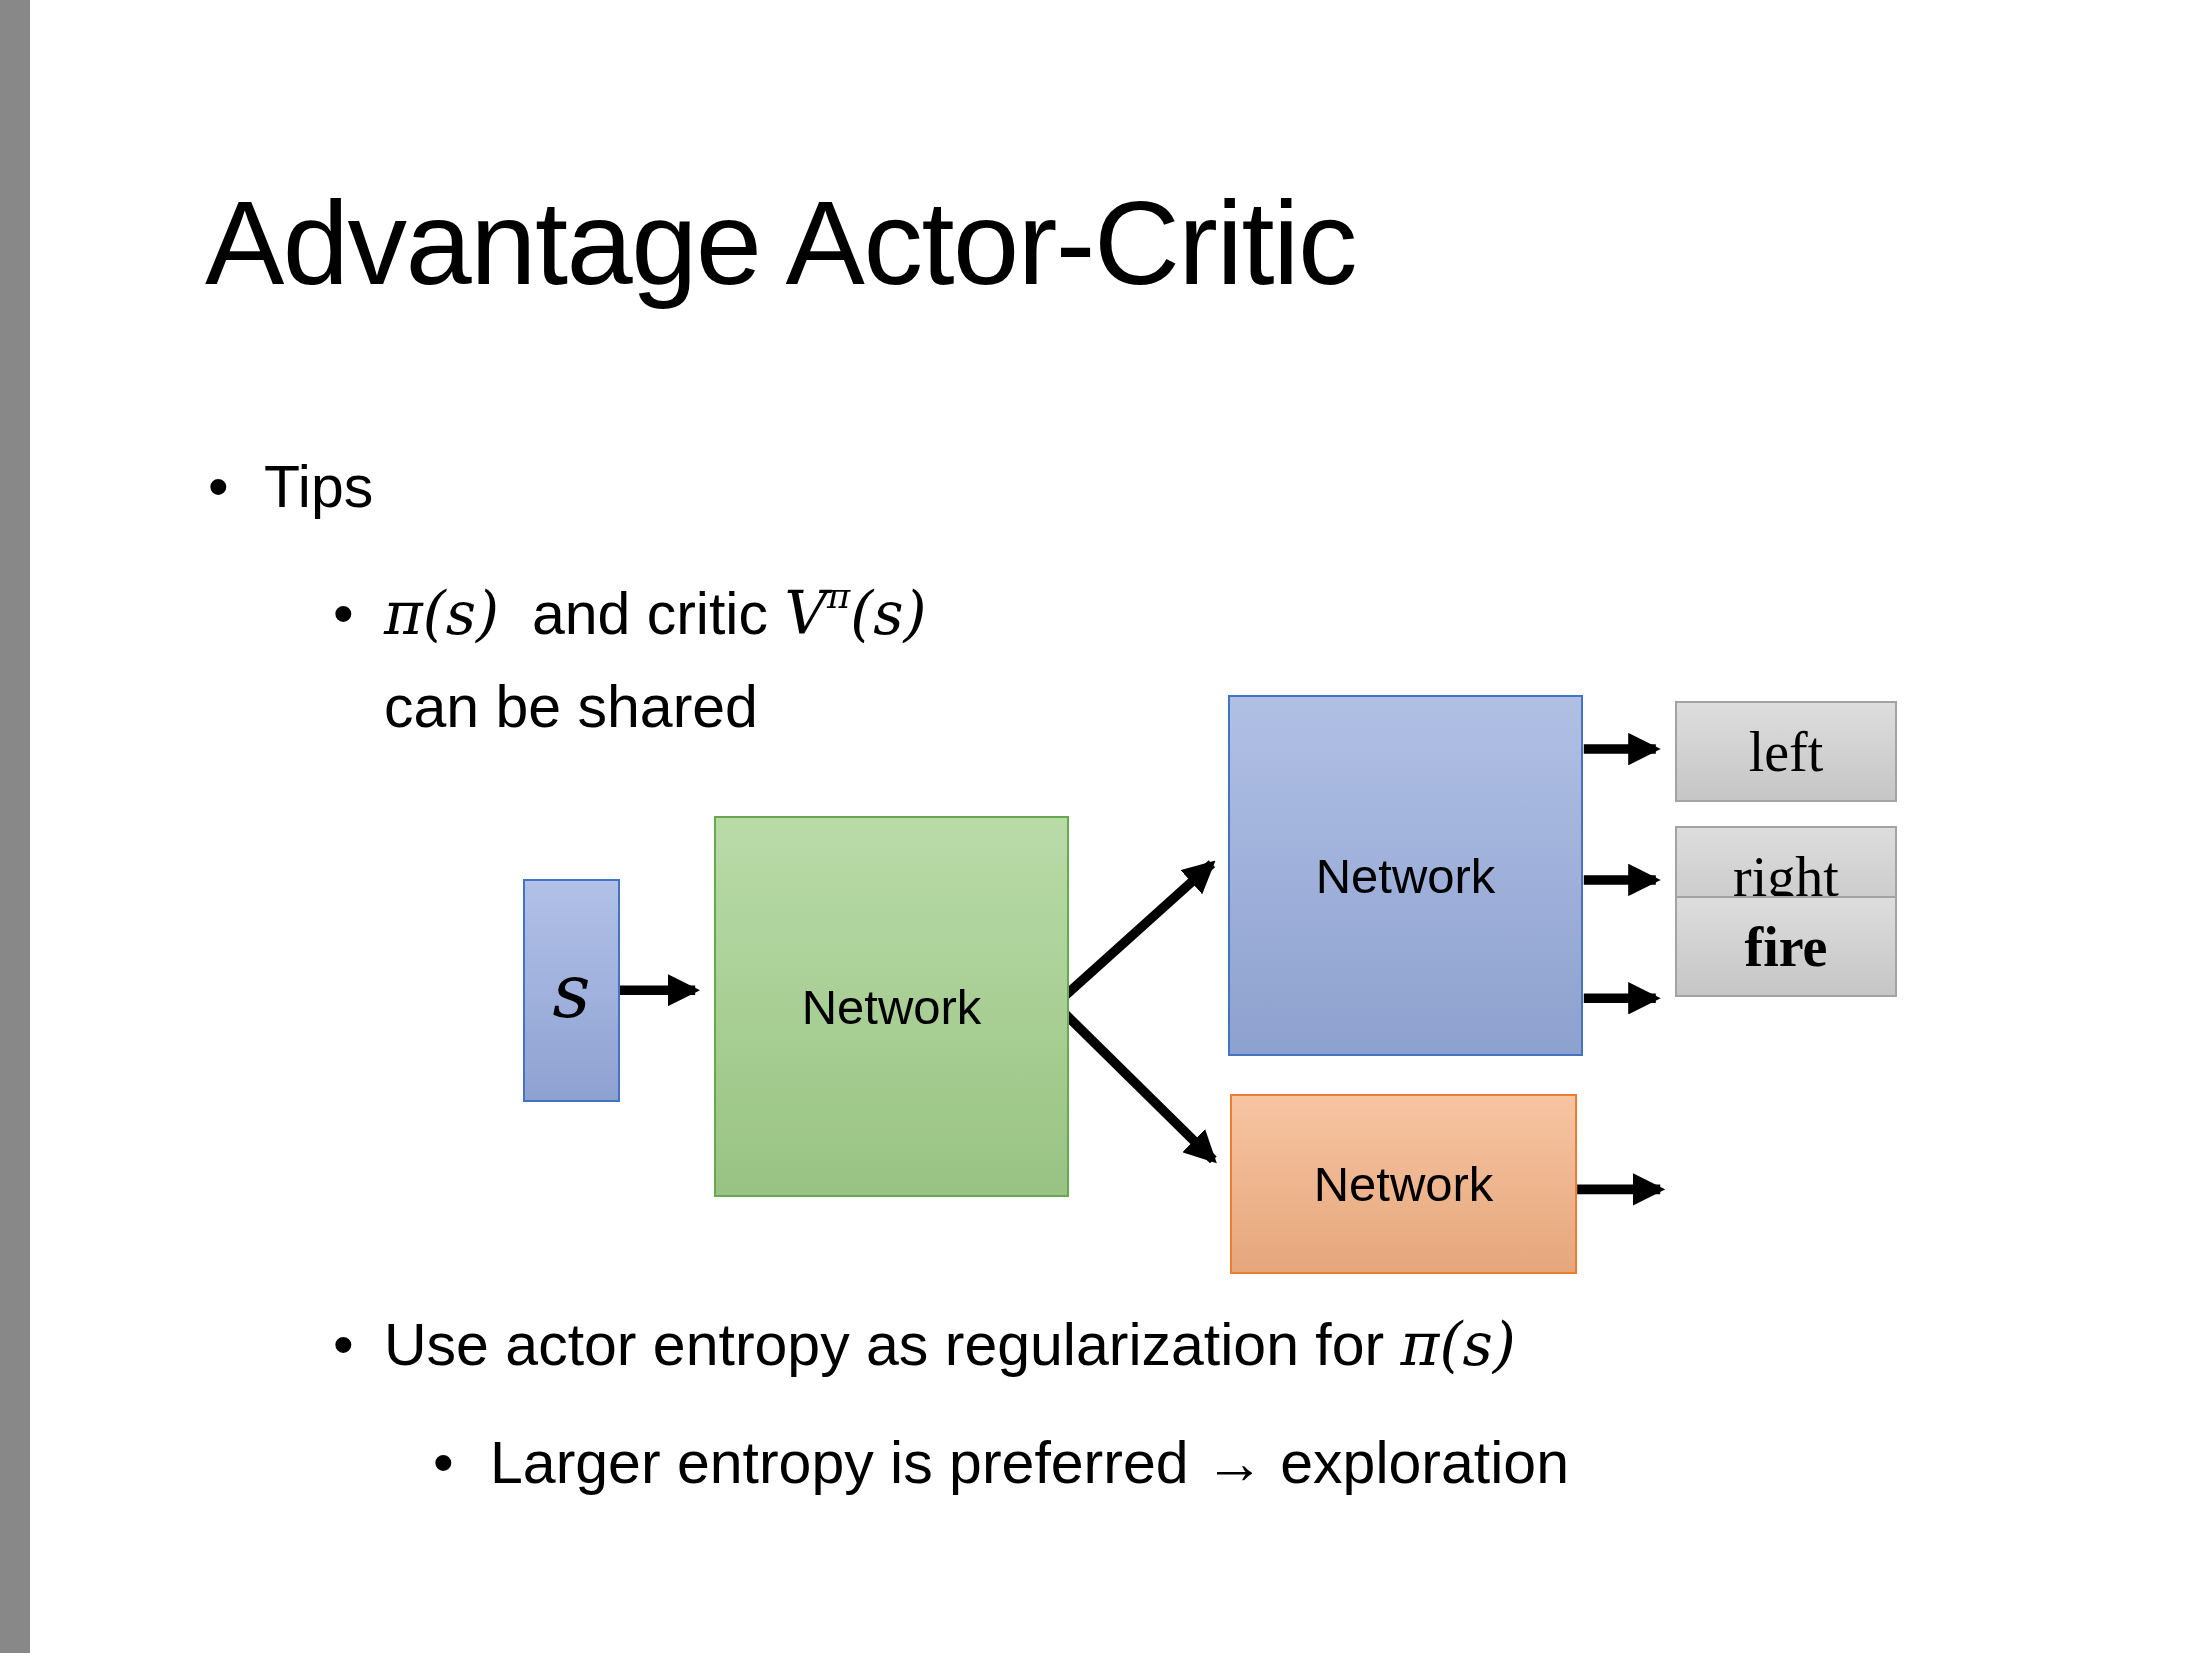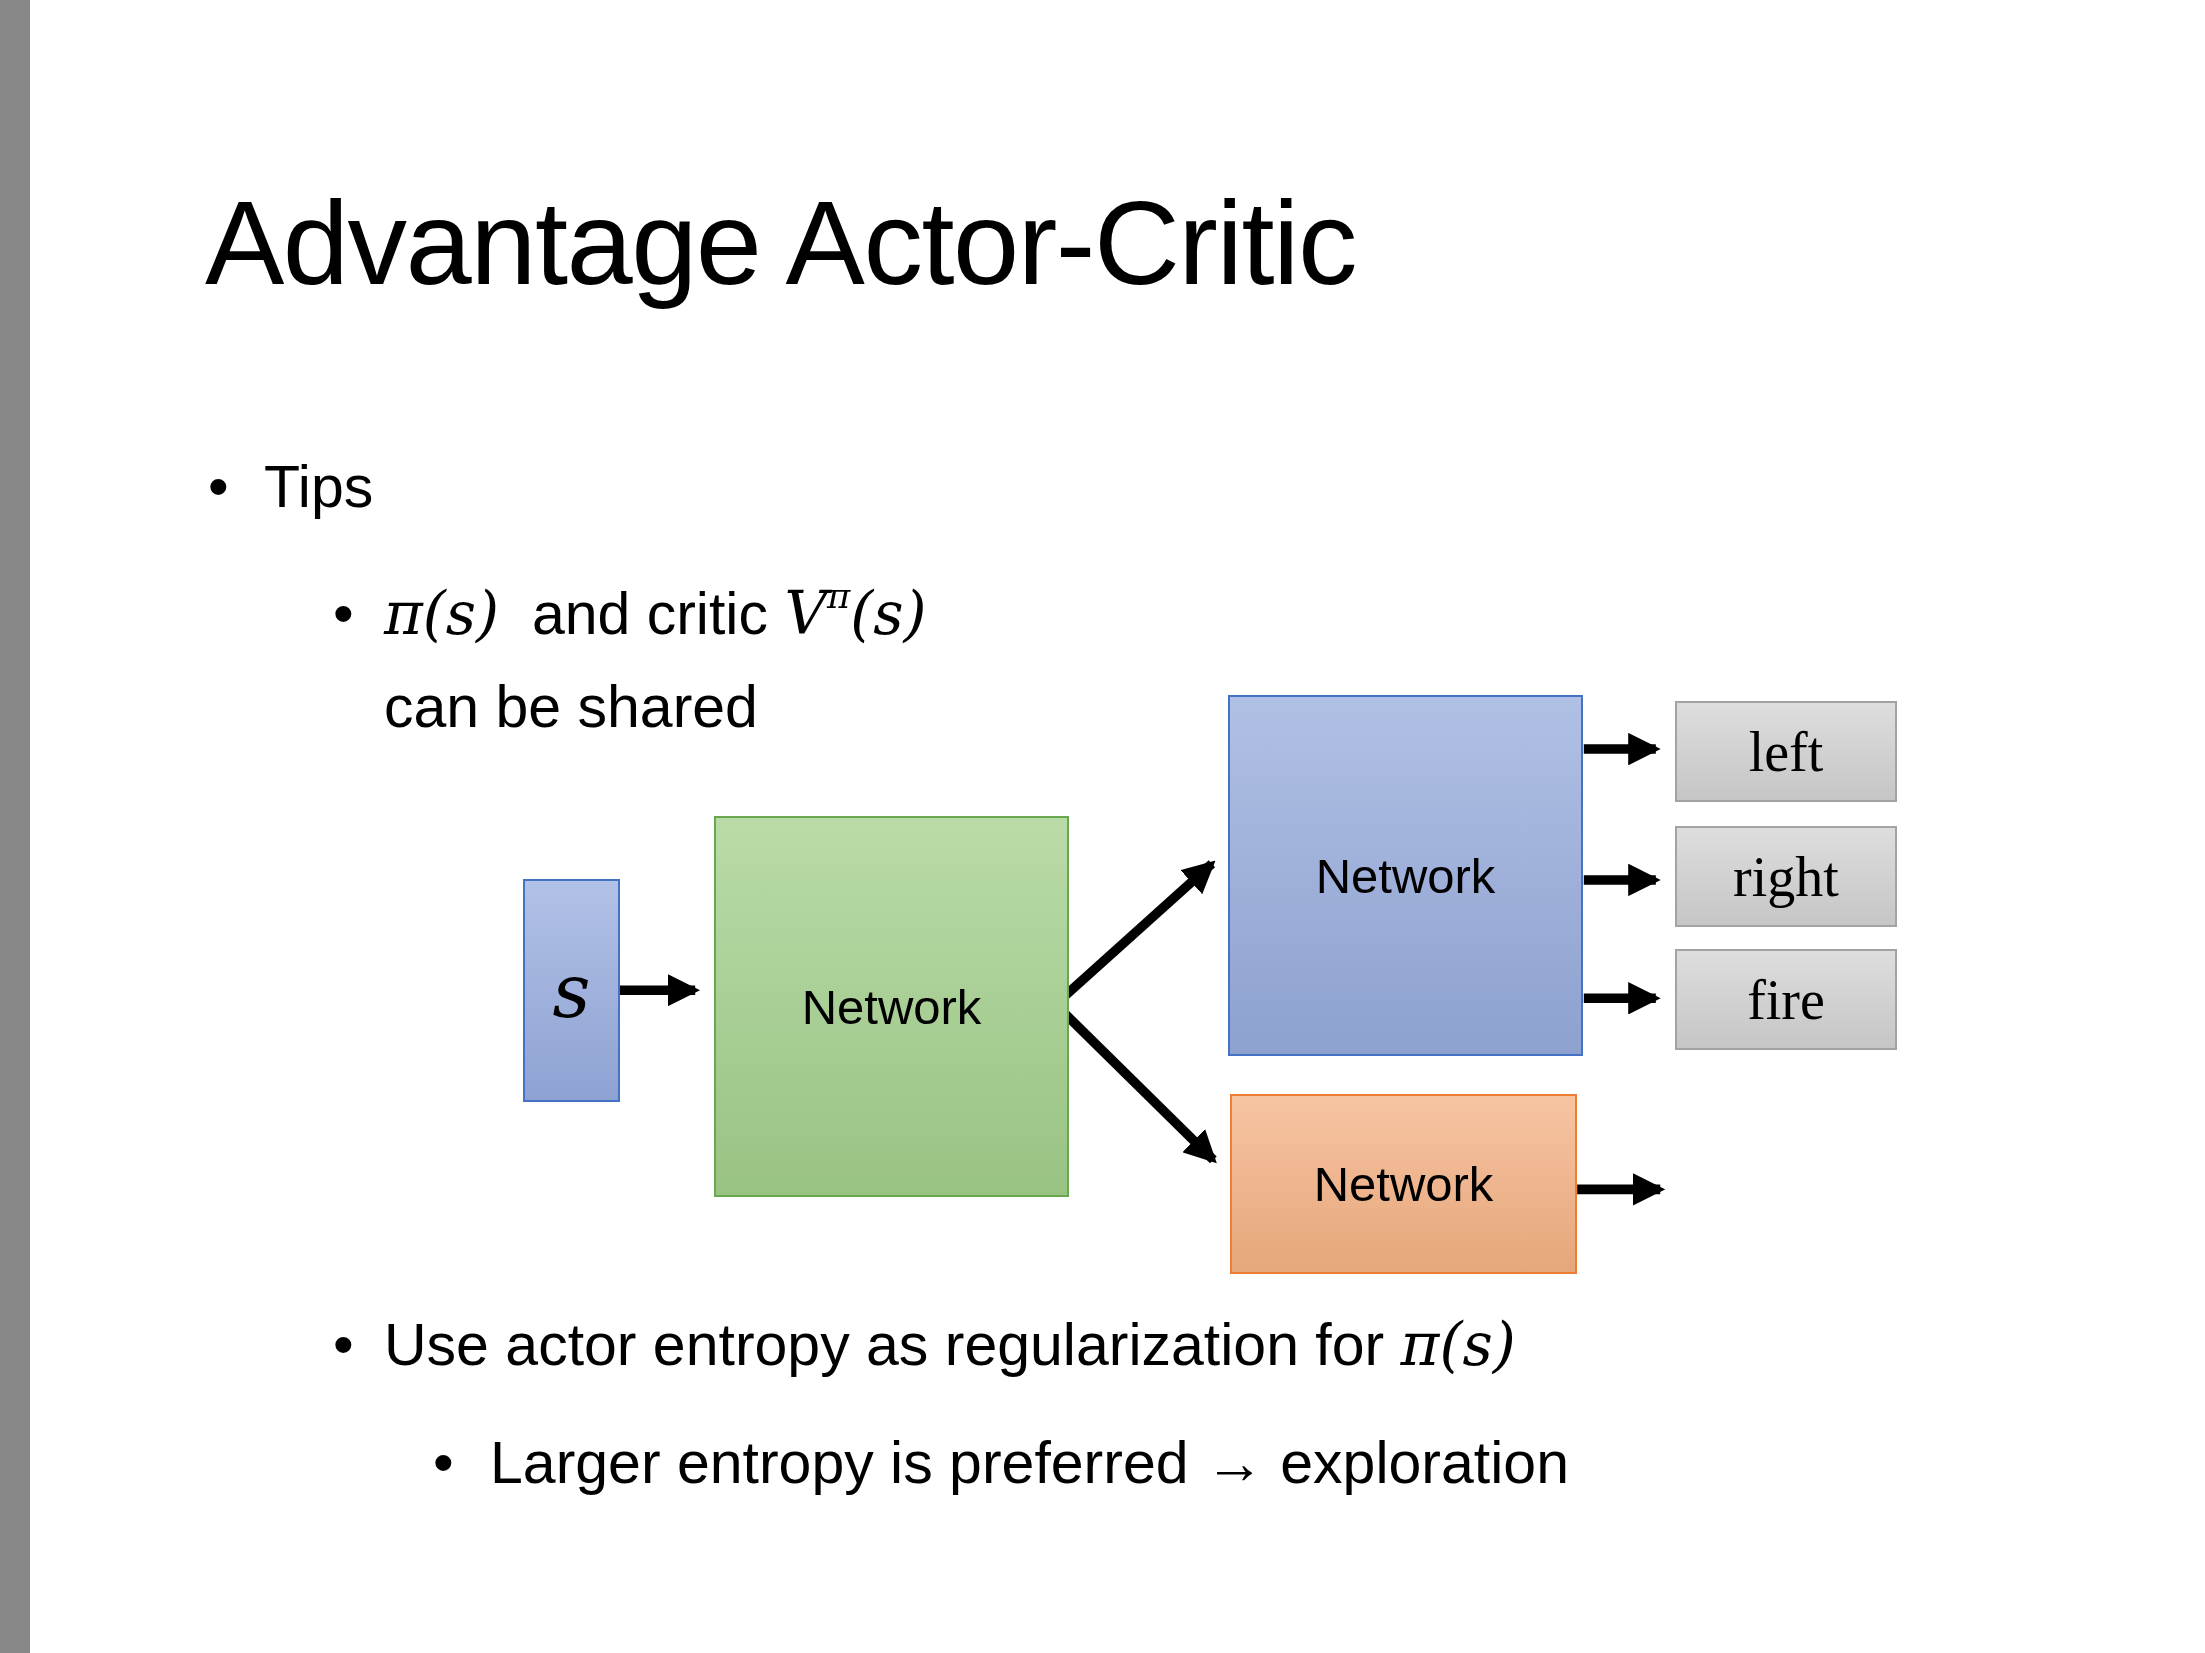--- a/index.html
+++ b/index.html
@@ -66,21 +66,21 @@
     background-color:var(--critic-fill,#f4b183);
     border-color:var(--critic-border,#ed7d31);
   }
   .action-box{
     left:1645px;width:218px;height:97px;
     background-color:var(--action-fill,#d0d0d0);
     border-color:var(--action-border,#a6a6a6);
   }
   .action-left{top:701px;}
   .action-right{top:826px;}
-  .action-fire{top:949px;}
+  .action-fire{top:896px;font-weight:bold;}
   .action-box .label{
     font-family:"Liberation Serif","DejaVu Serif",serif;
     font-size:56px;
   }
   .value{
     position:absolute;left:1654px;top:1136px;
     font-size:77px;line-height:103px;white-space:nowrap;
   }
   .arrows{
     position:absolute;left:0;top:0;width:2205px;height:1654px;

